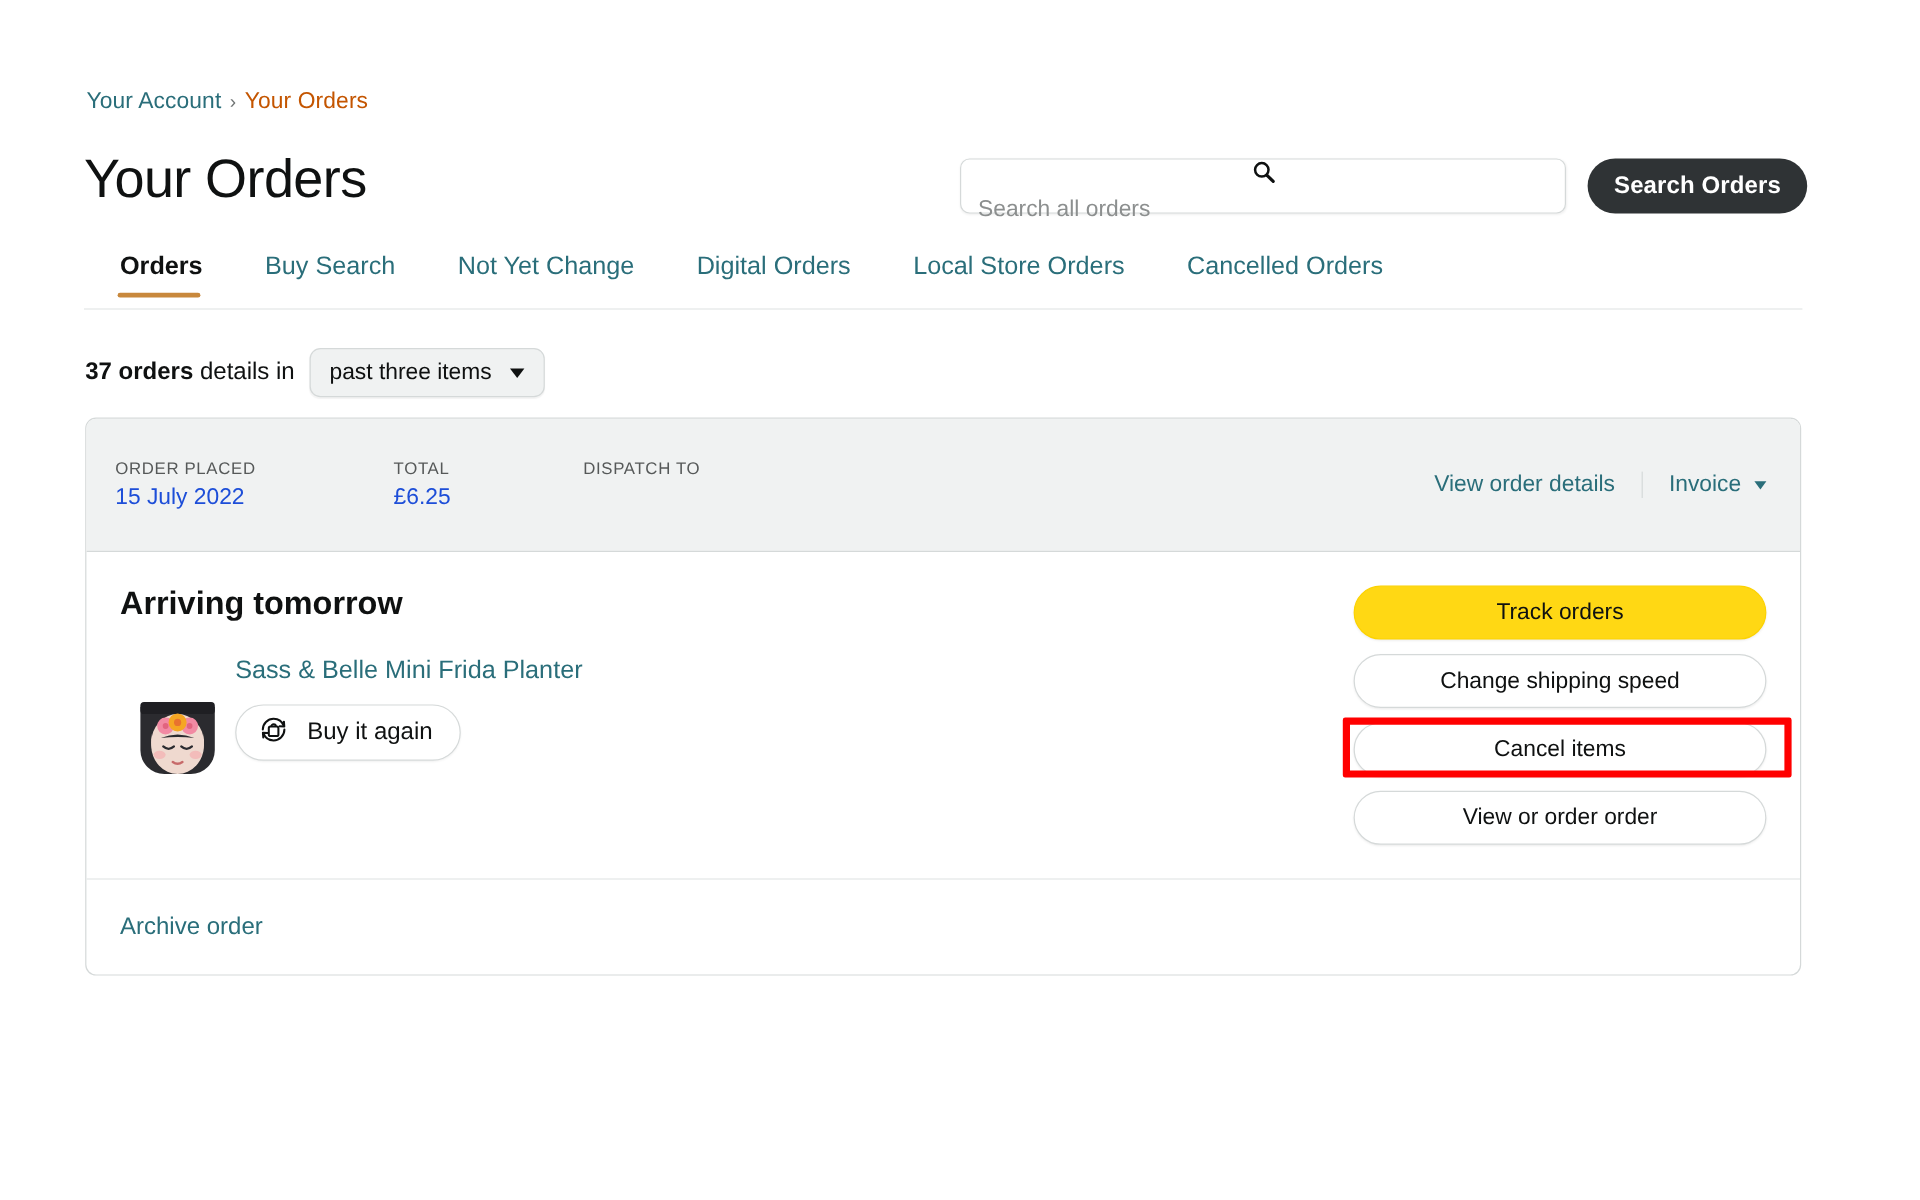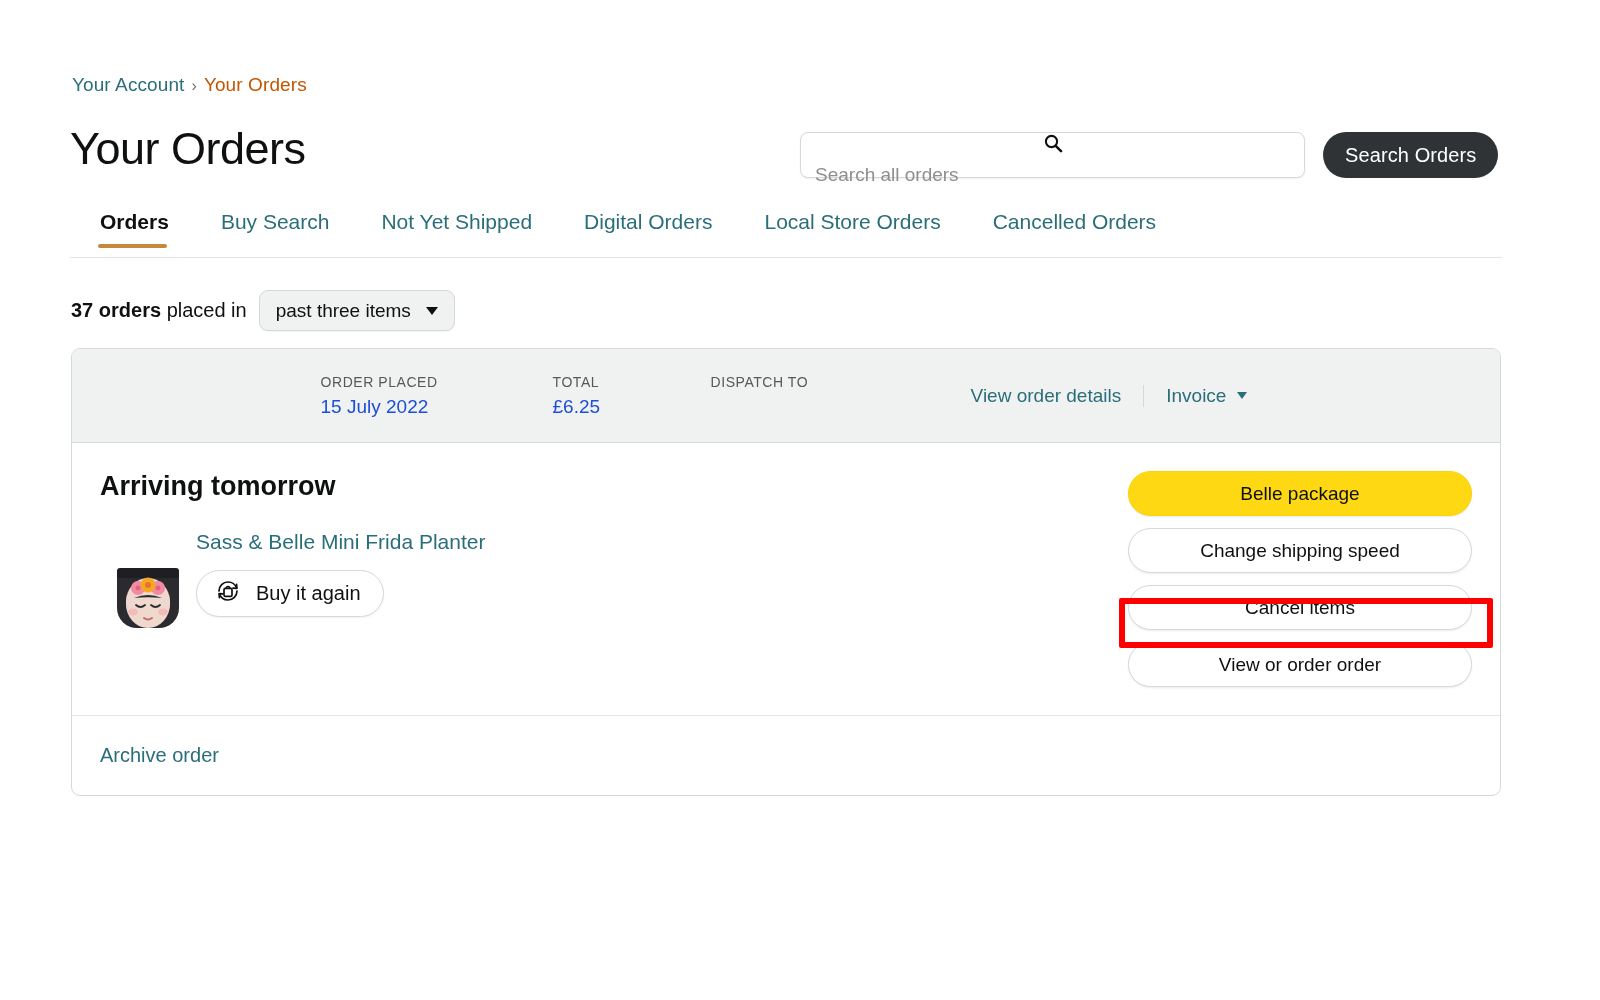--- a/index.html
+++ b/index.html
@@ -88,21 +88,21 @@
   .search-input::placeholder { color: #8c8f8f; }
 
   .search-btn {
     height: 46px;
     padding: 0 22px;
     background: #2f3335;
     color: #ffffff;
     border: none;
     border-radius: 24px;
     font-size: 20px;
-    font-weight: normal;
+    font-weight: bold;
     font-family: "Liberation Sans", sans-serif;
     cursor: pointer;
     letter-spacing: .1px;
     white-space: nowrap;
   }
 
   
   .tabs {
     position: absolute;
     left: 70px;
@@ -183,25 +183,25 @@
     top: 348px;
     width: 1430px;
     border: 1px solid #d5d9d9;
     border-radius: 9px;
     background: #ffffff;
     overflow: hidden;
   }
   .card-header {
     background: #f0f2f2;
     border-bottom: 1px solid #d5d9d9;
-    height: 94px;
+    height: 111px;
     display: flex;
     align-items: center;
     padding: 0 28px 0 24px;
-    justify-content: center;
+    justify-content: space-between;
   }
   .header-left {
     display: flex;
     align-items: flex-start;
     gap: 0;
   }
   .hcol { display: flex; flex-direction: column; gap: 6px; }
   .hcol.placed { width: 232px; }
   .hcol.total  { width: 158px; }
   .hcol.ship   { width: 260px; }
@@ -379,28 +379,28 @@
         </svg>
       </span>
       <input class="search-input" type="text" placeholder="Search all orders" style="">
     </div>
     <button class="search-btn">Search Orders</button>
   </div>
 
   <div class="tabs">
     <button class="tab active">Orders</button>
     <button class="tab">Buy Search</button>
-    <button class="tab">Not Yet Shipped</button>
+    <button class="tab">Not Yet Change</button>
     <button class="tab">Digital Orders</button>
     <button class="tab">Local Store Orders</button>
     <button class="tab">Cancelled Orders</button>
   </div>
 
   <div class="count-row">
-    <span><span class="count-strong">37 orders</span> <span>placed in</span></span>
+    <span><span class="count-strong">37 orders</span> <span>details in</span></span>
     <button class="range-pill">
       <span>past three items</span>
       <span class="chev"></span>
     </button>
   </div>
 
   <div class="order-card">
 
     <div class="card-header">
       <div class="header-left">
@@ -471,21 +471,21 @@
                 <rect x="10" y="11.4" width="8" height="8" rx="1.4" stroke="#0f1111" stroke-width="1.7" fill="none"></rect>
                 <path d="M12.1 11.4 A1.9 1.9 0 0 1 15.9 11.4" stroke="#0f1111" stroke-width="1.6" fill="none"></path>
               </svg>
             </span>
             <span>Buy it again</span>
           </button>
         </div>
       </div>
 
       <div class="actions">
-        <button class="btn btn-primary">Belle package</button>
+        <button class="btn btn-primary">Track orders</button>
         <button class="btn btn-secondary">Change shipping speed</button>
         <button class="btn btn-secondary">Cancel items</button>
         <button class="btn btn-secondary">View or order order</button>
       </div>
     </div>
 
     <div class="card-footer">
       <a class="archive-link">Archive order</a>
     </div>
   </div>

